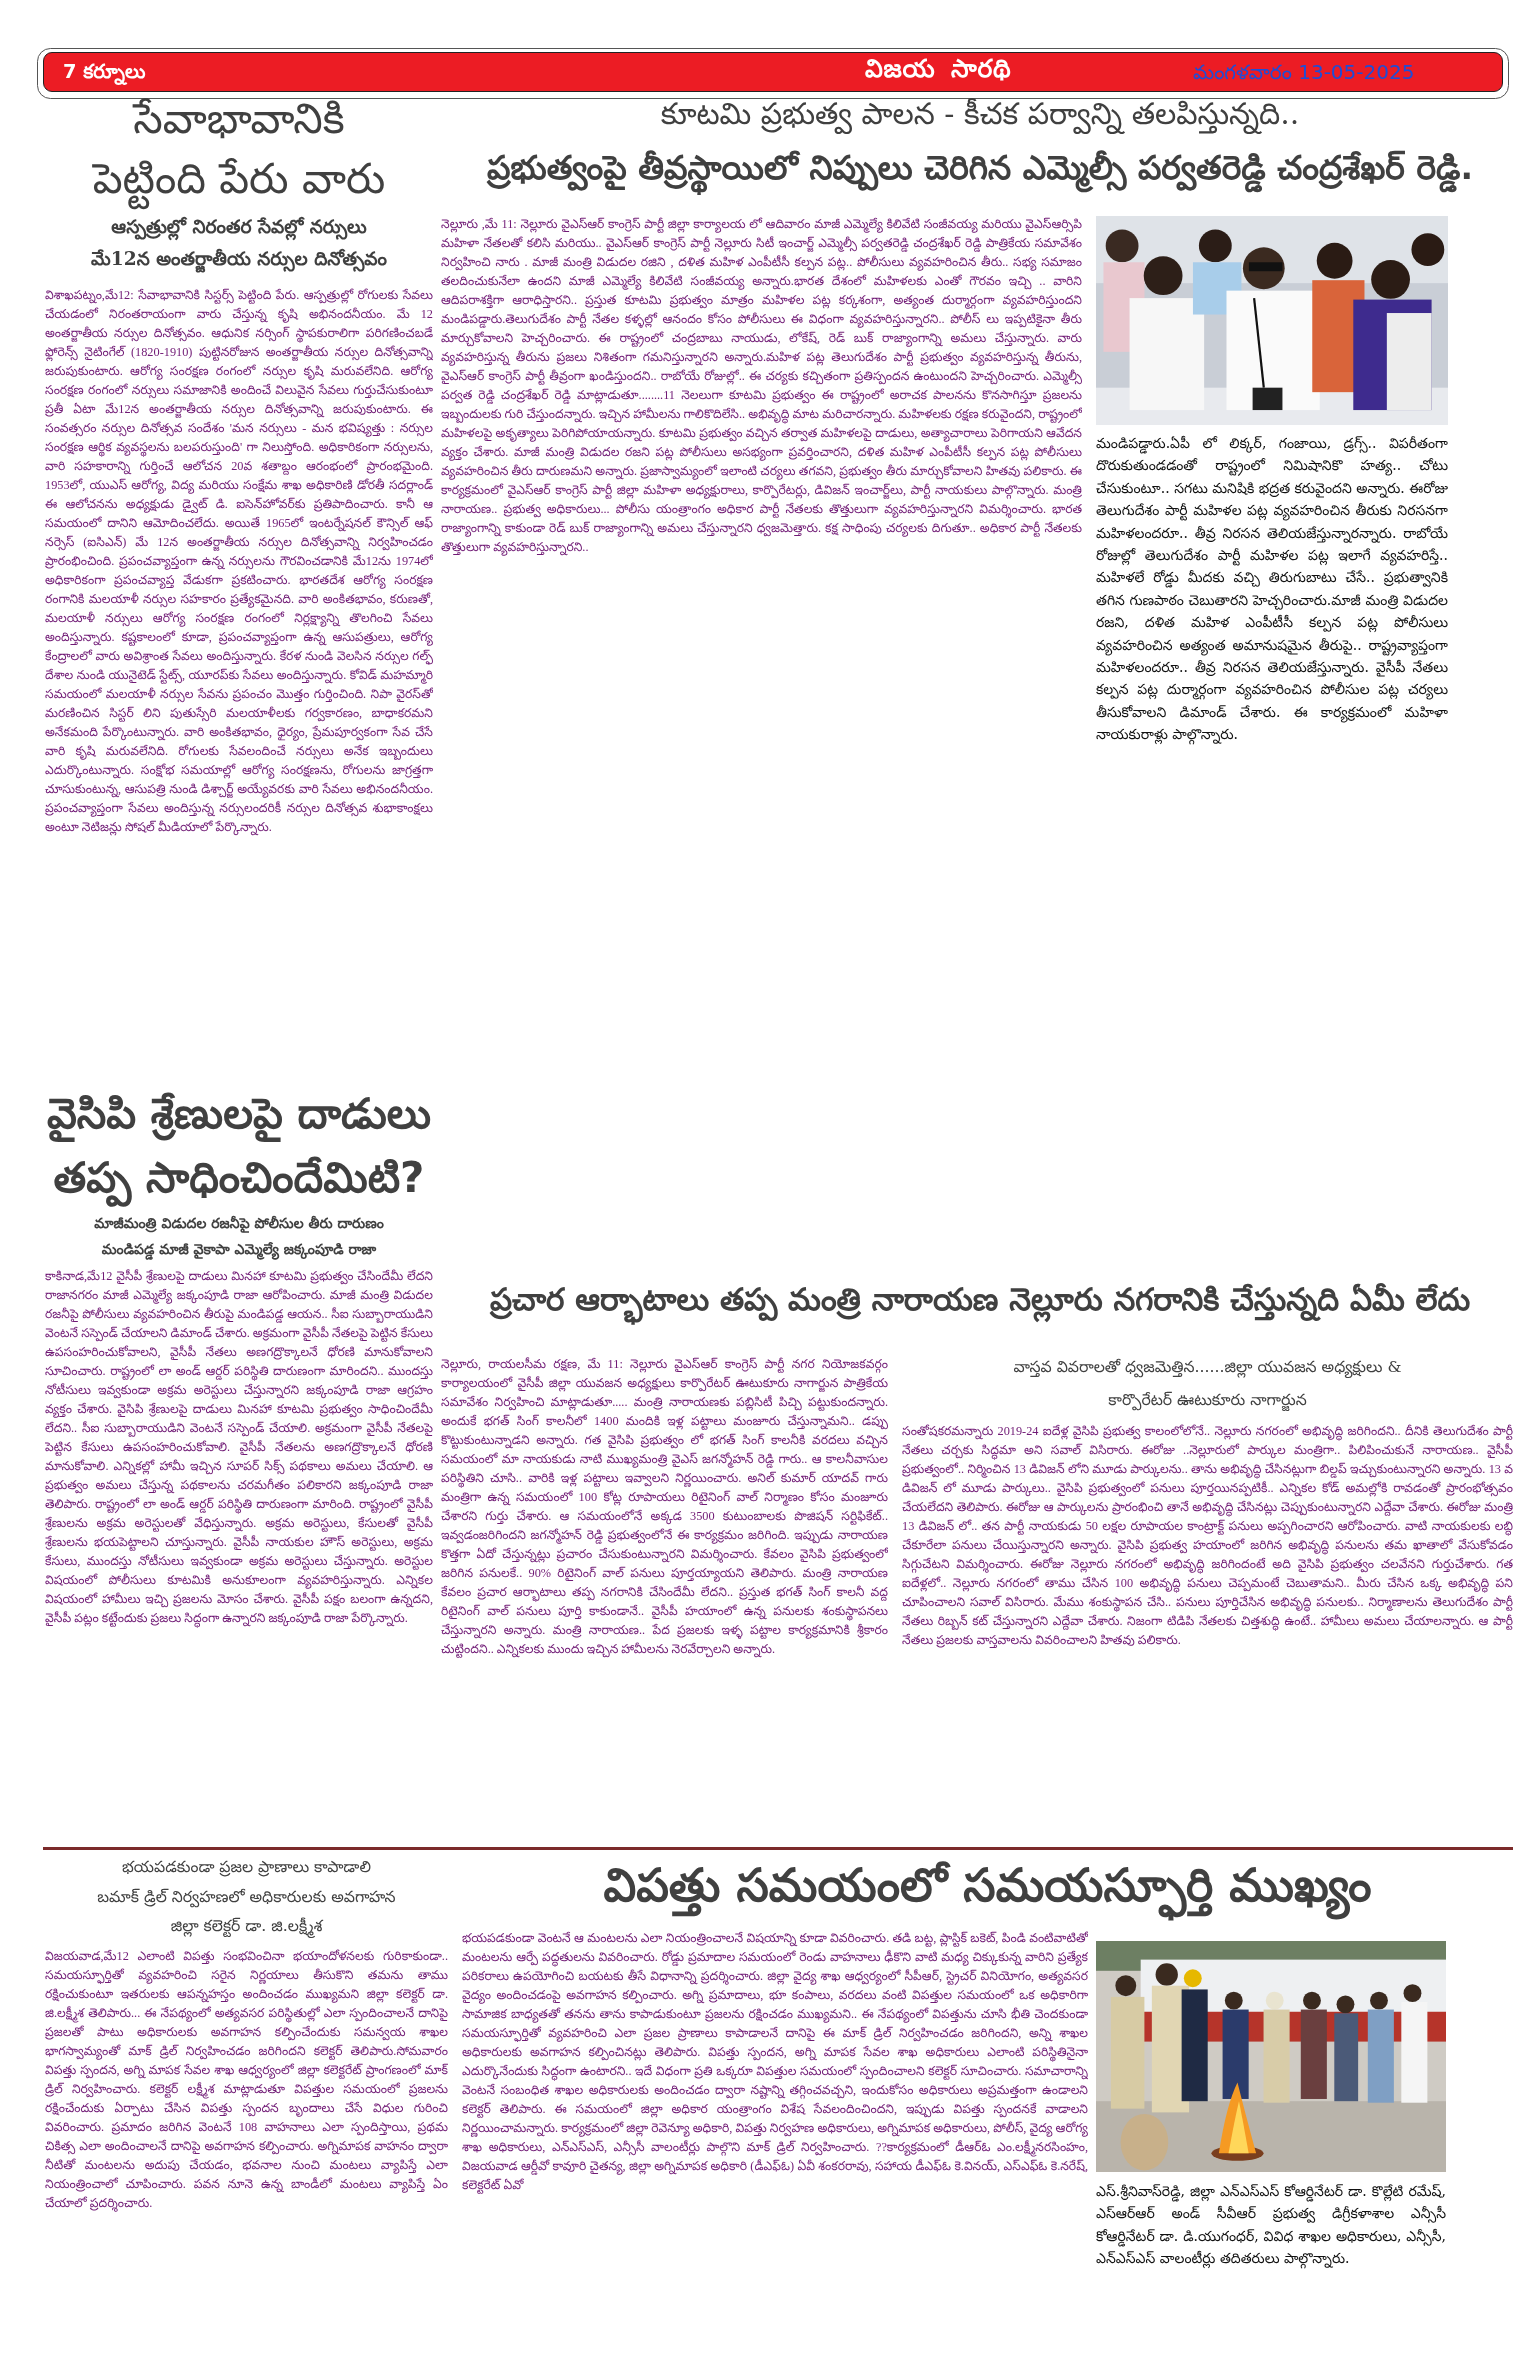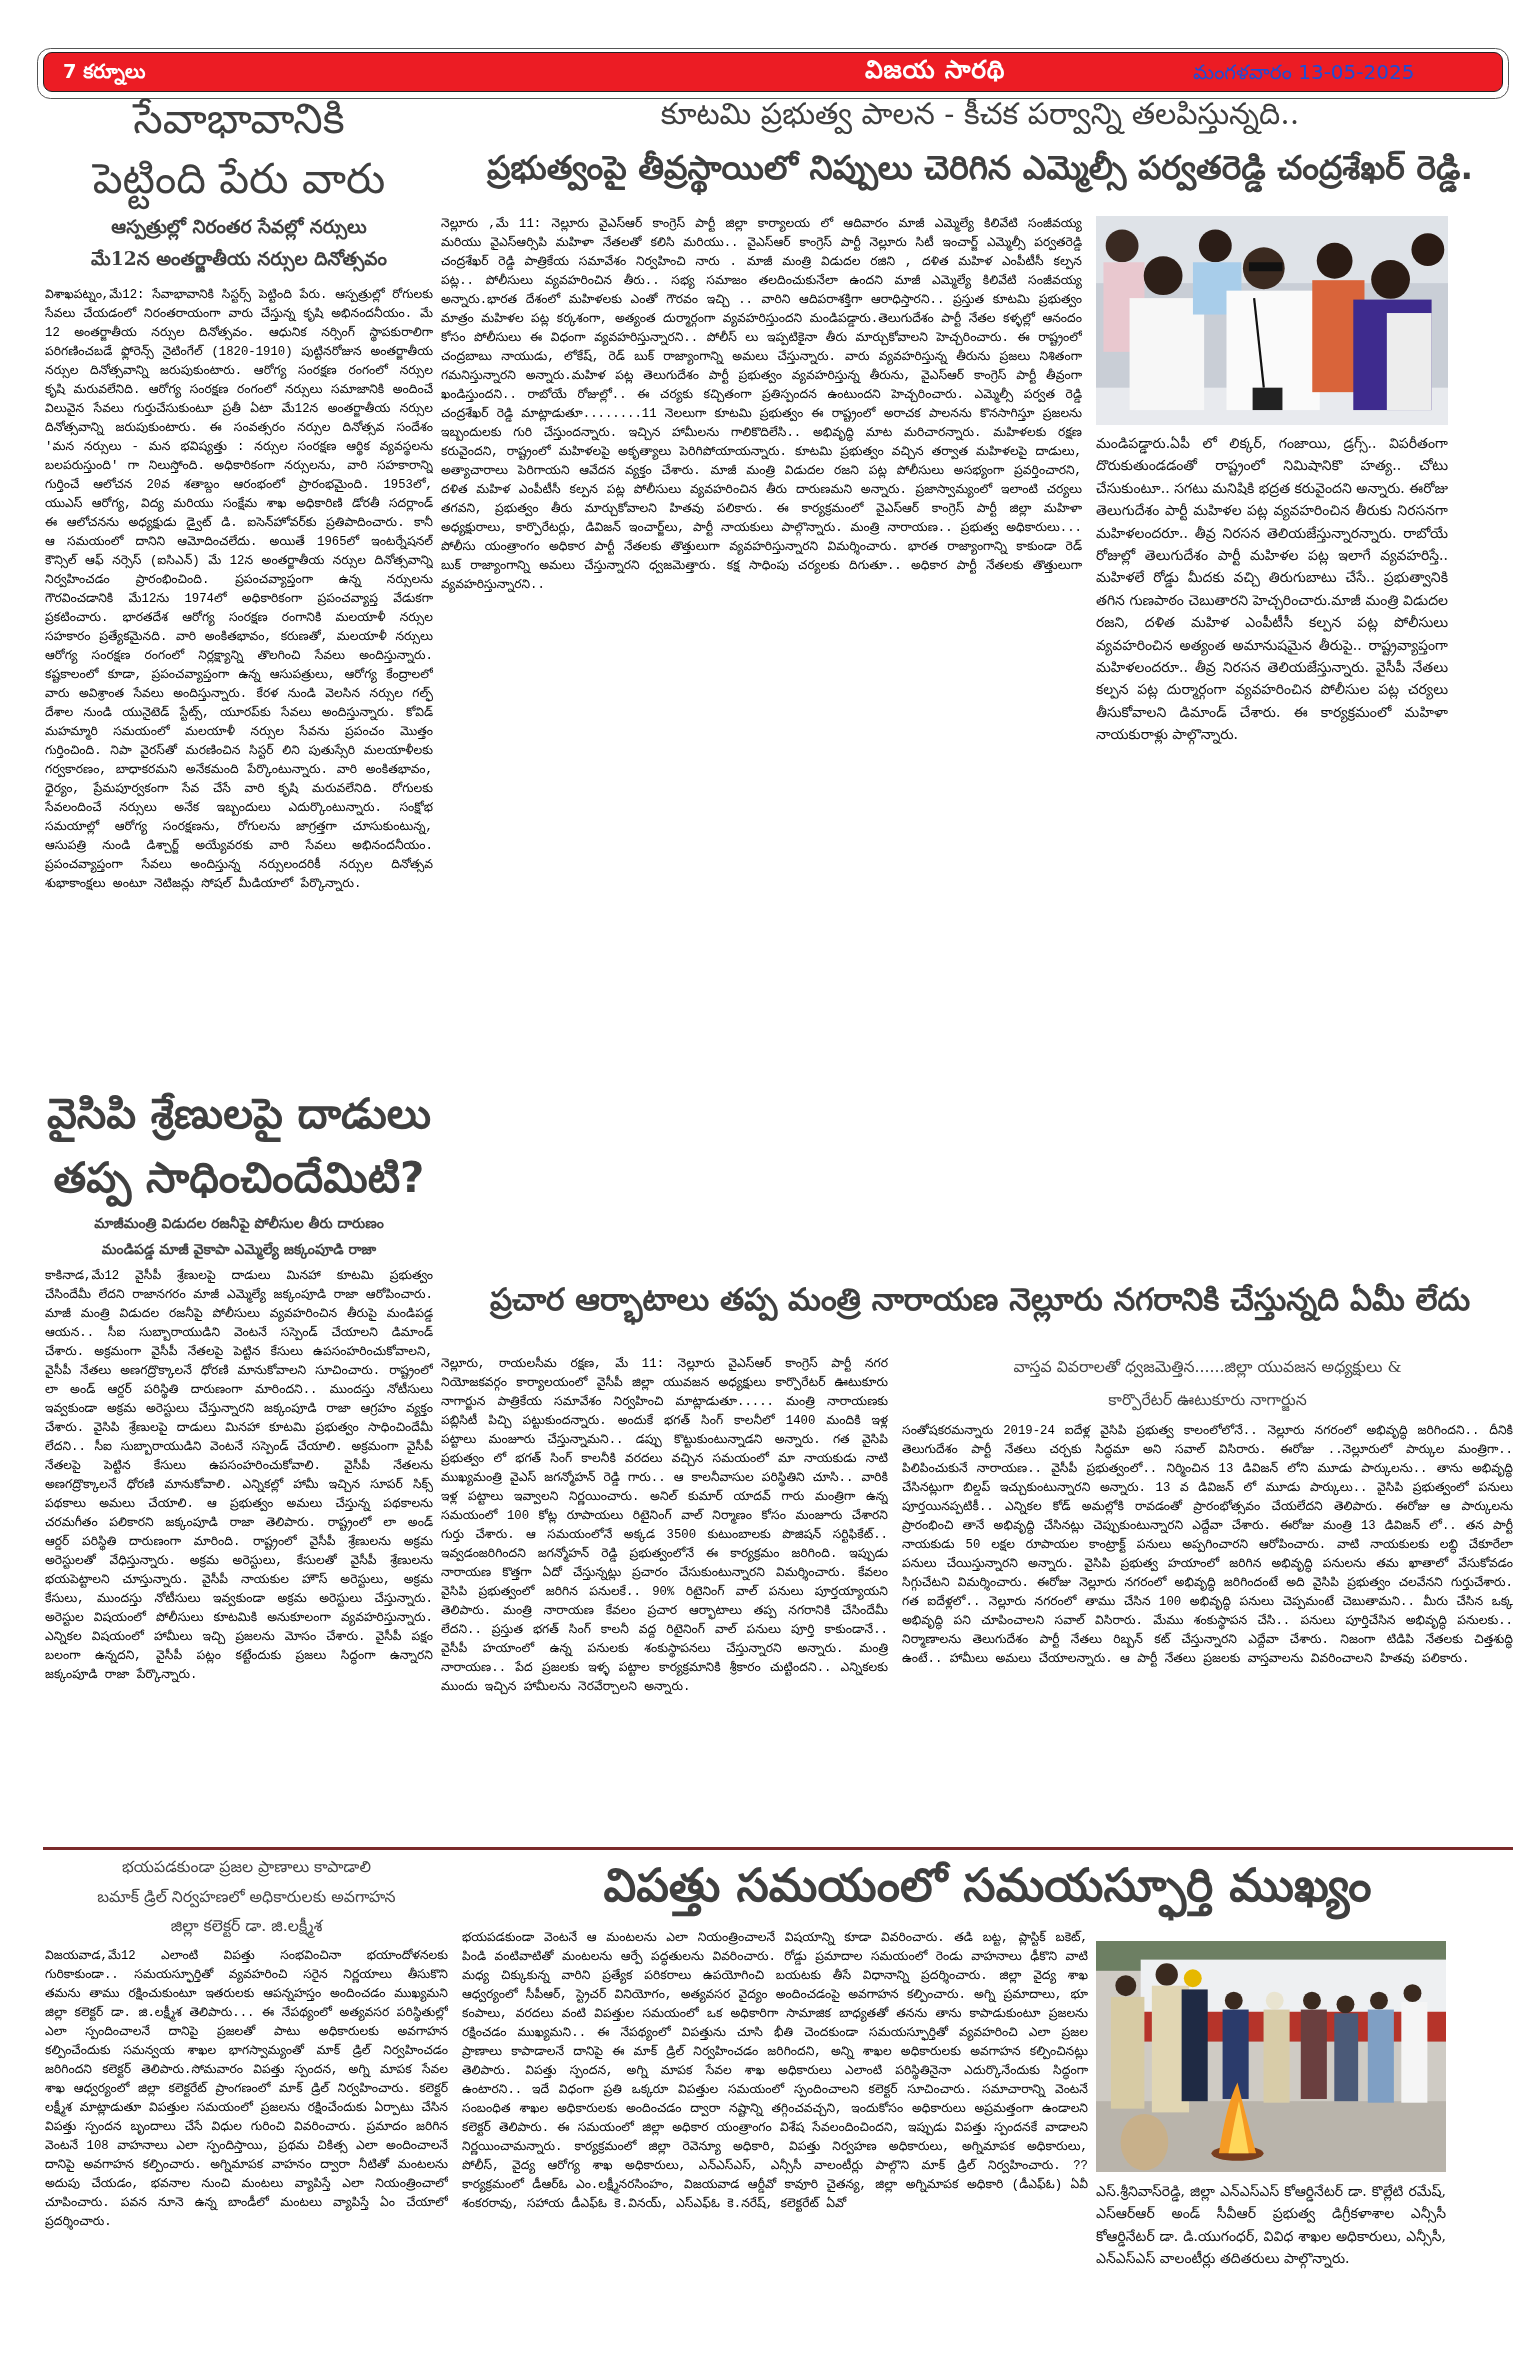--- a/index.html
+++ b/index.html
@@ -6,28 +6,28 @@
   body { width: 1541px; height: 2377px; position: relative; overflow: hidden;
          font-family: "DejaVu Sans", sans-serif; color: #111; }
   .abs { position: absolute; text-align: right; }
   
   .mast-outer { left: 37px; top: 48px; width: 1470px; height: 49px;
     border: 1.5px solid #555; border-radius: 13.4px; background: #fff; }
   .mast { left: 43px; top: 52px; width: 1460px; height: 40px;
     background: #ec1c24; border-radius: 9px; border: 1.5px solid #222;
     box-sizing: border-box; }
   .mast-page { left: 63px; top: 60px; font-size: 19.4px; color: #fff; font-weight: bold; }
-  .mast-title { left: 865px; top: 55px; font-size: 25px; color: #fff; font-weight: bold; letter-spacing: 0.7px; }
+  .mast-title { left: 865px; top: 55px; font-size: 25px; color: #fff; font-weight: bold; letter-spacing: 0.7px; font-family: Liberation Mono, monospace; }
   .mast-date { left: 1193px; top: 60px; font-size: 20px; color: #1d4ed8; }
   
   .hl { text-align: center; color: #404040; line-height: 1.15; }
   .hl-serif { font-family: "DejaVu Serif", serif; }
   .hl-heavy { font-family: "DejaVu Sans", sans-serif; font-weight: bold; }
-  .body-text { font-family: Liberation Mono, monospace; font-size: 15px; line-height: 22.4px;
-    text-align: justify; color: #000000; overflow: hidden; }
+  .body-text { font-family: Liberation Serif, serif; font-size: 15px; line-height: 22.4px;
+    text-align: justify; color: #701a75; overflow: hidden; }
   .body-text.small { font-size: 12.3px; line-height: 19px; }
   .divider { background: #7b2a2a; height: 3px; }
   
   .photo { overflow: hidden; }
   .photo svg { width: 100%; height: 100%; display: block; }
   .caption { font-family: "DejaVu Serif", serif; font-size: 14px; line-height: 22.4px; text-align: justify; }
 </style>
 </head>
 <body>
 

